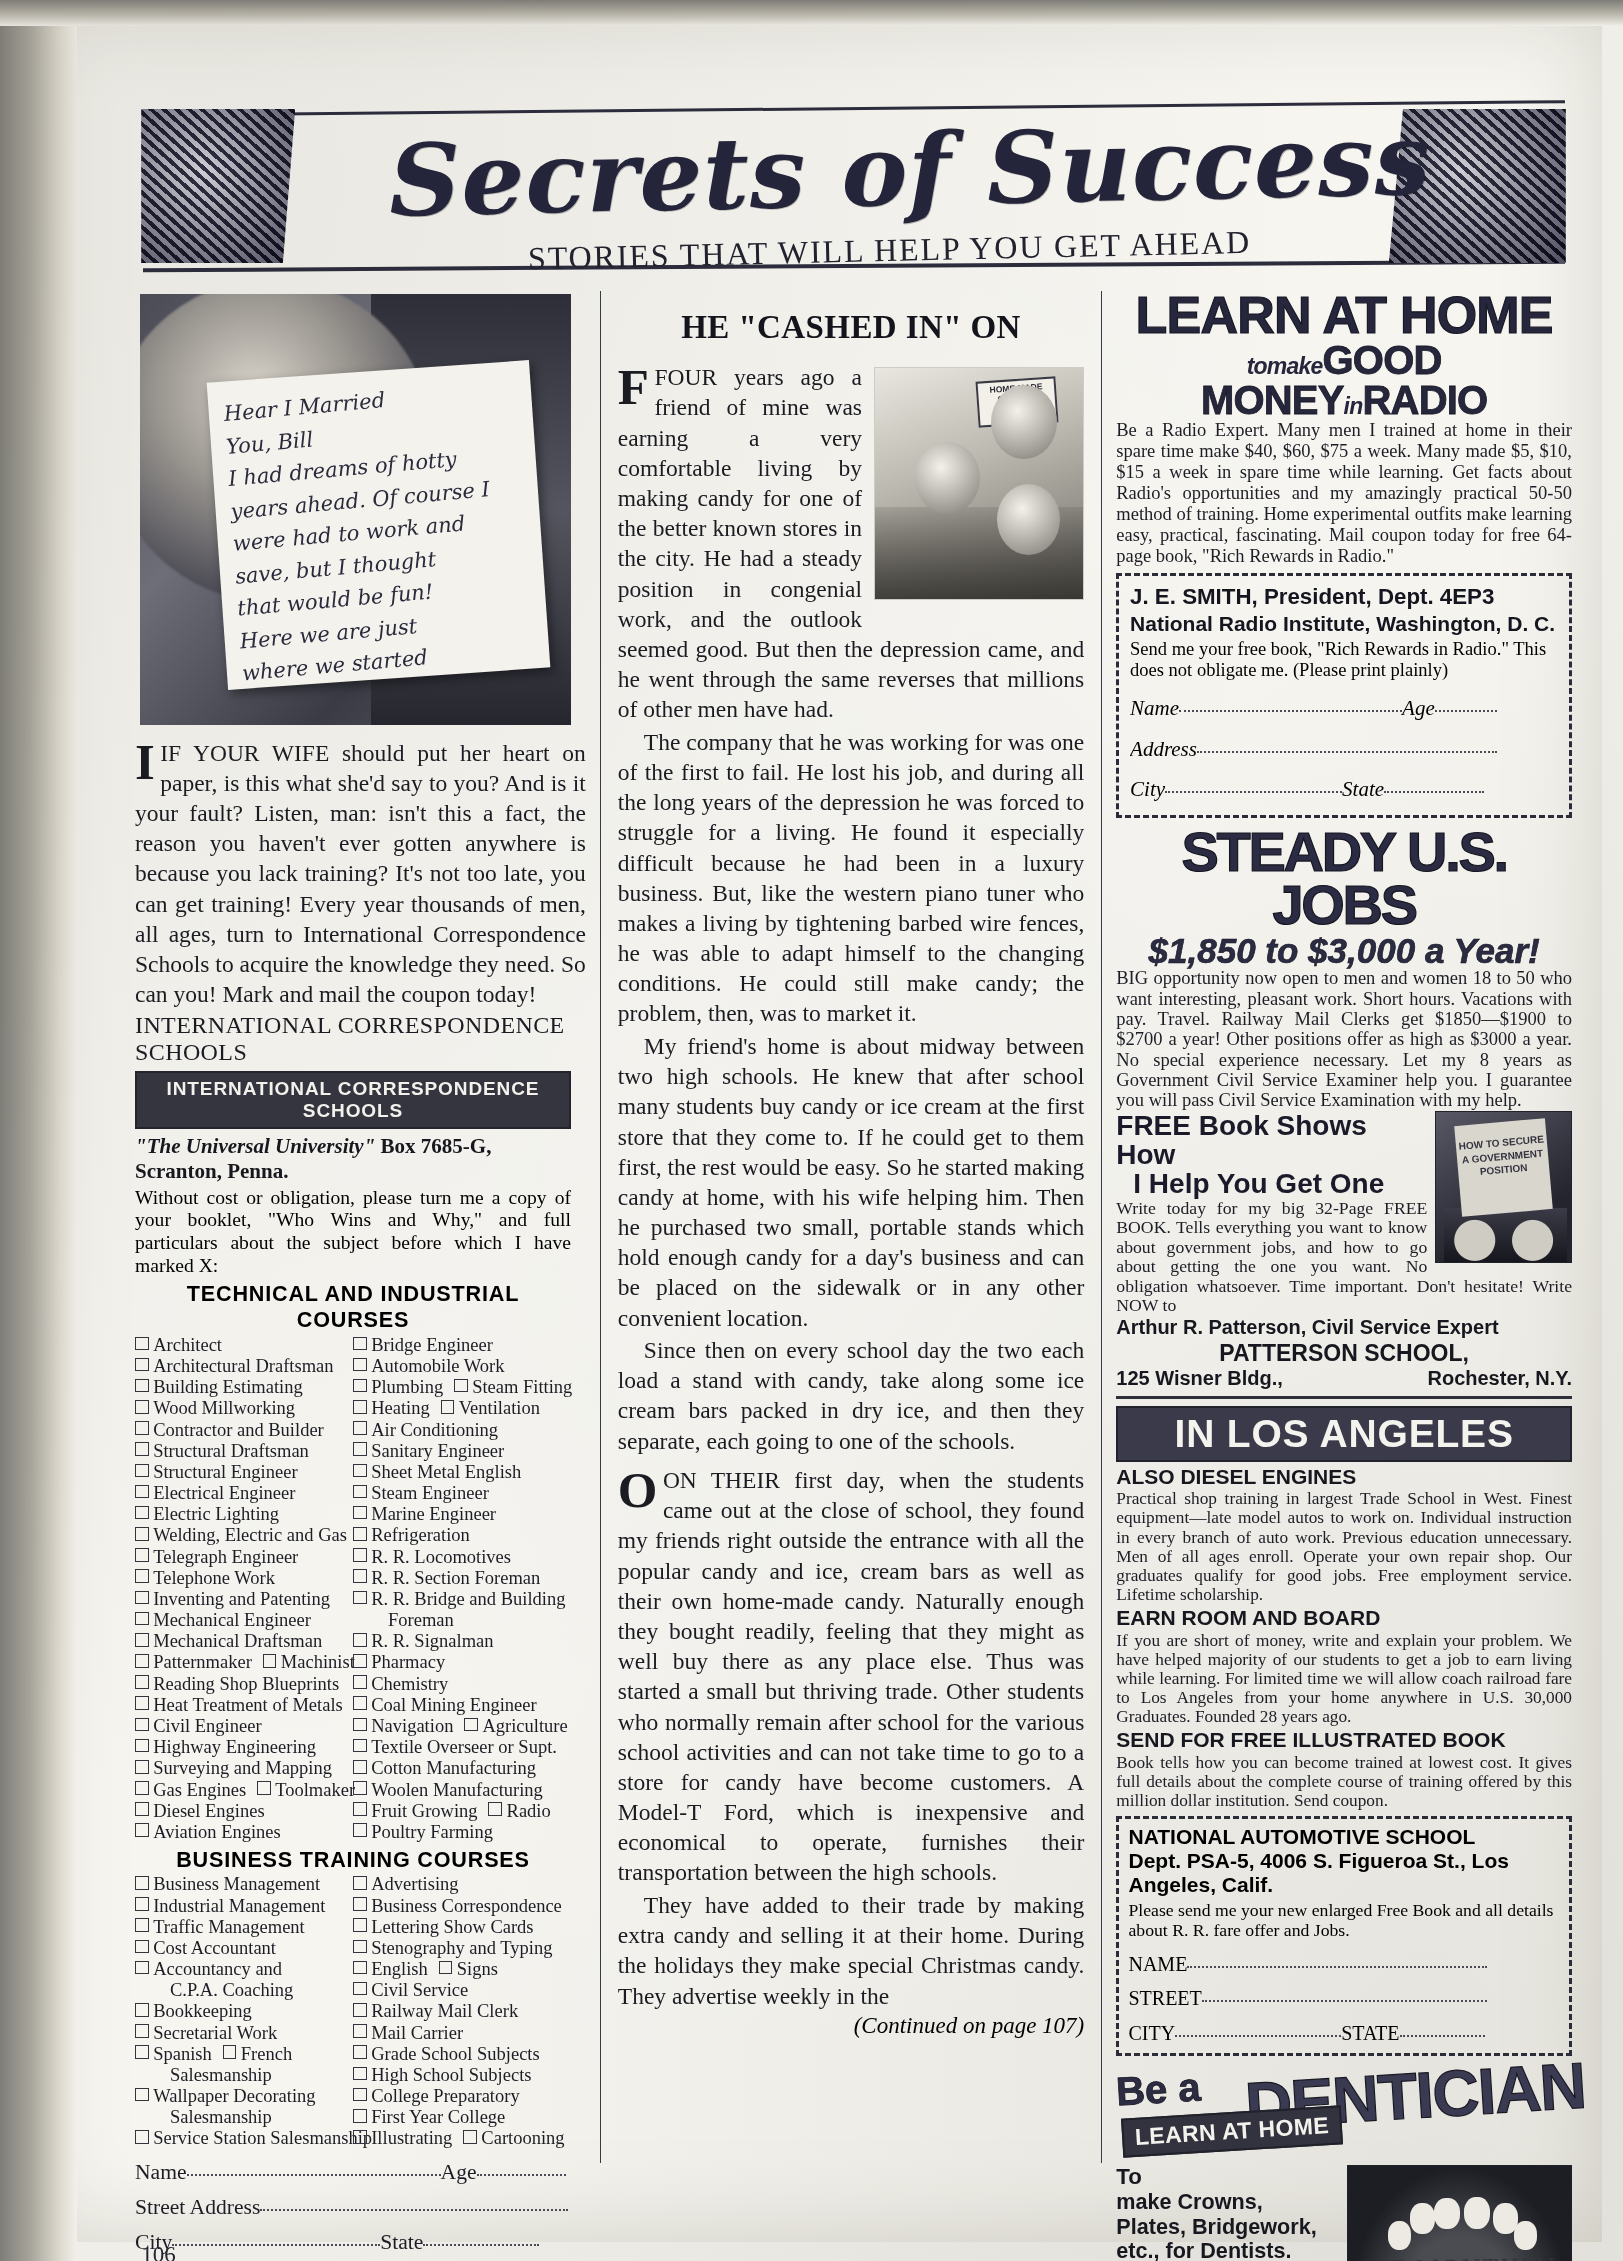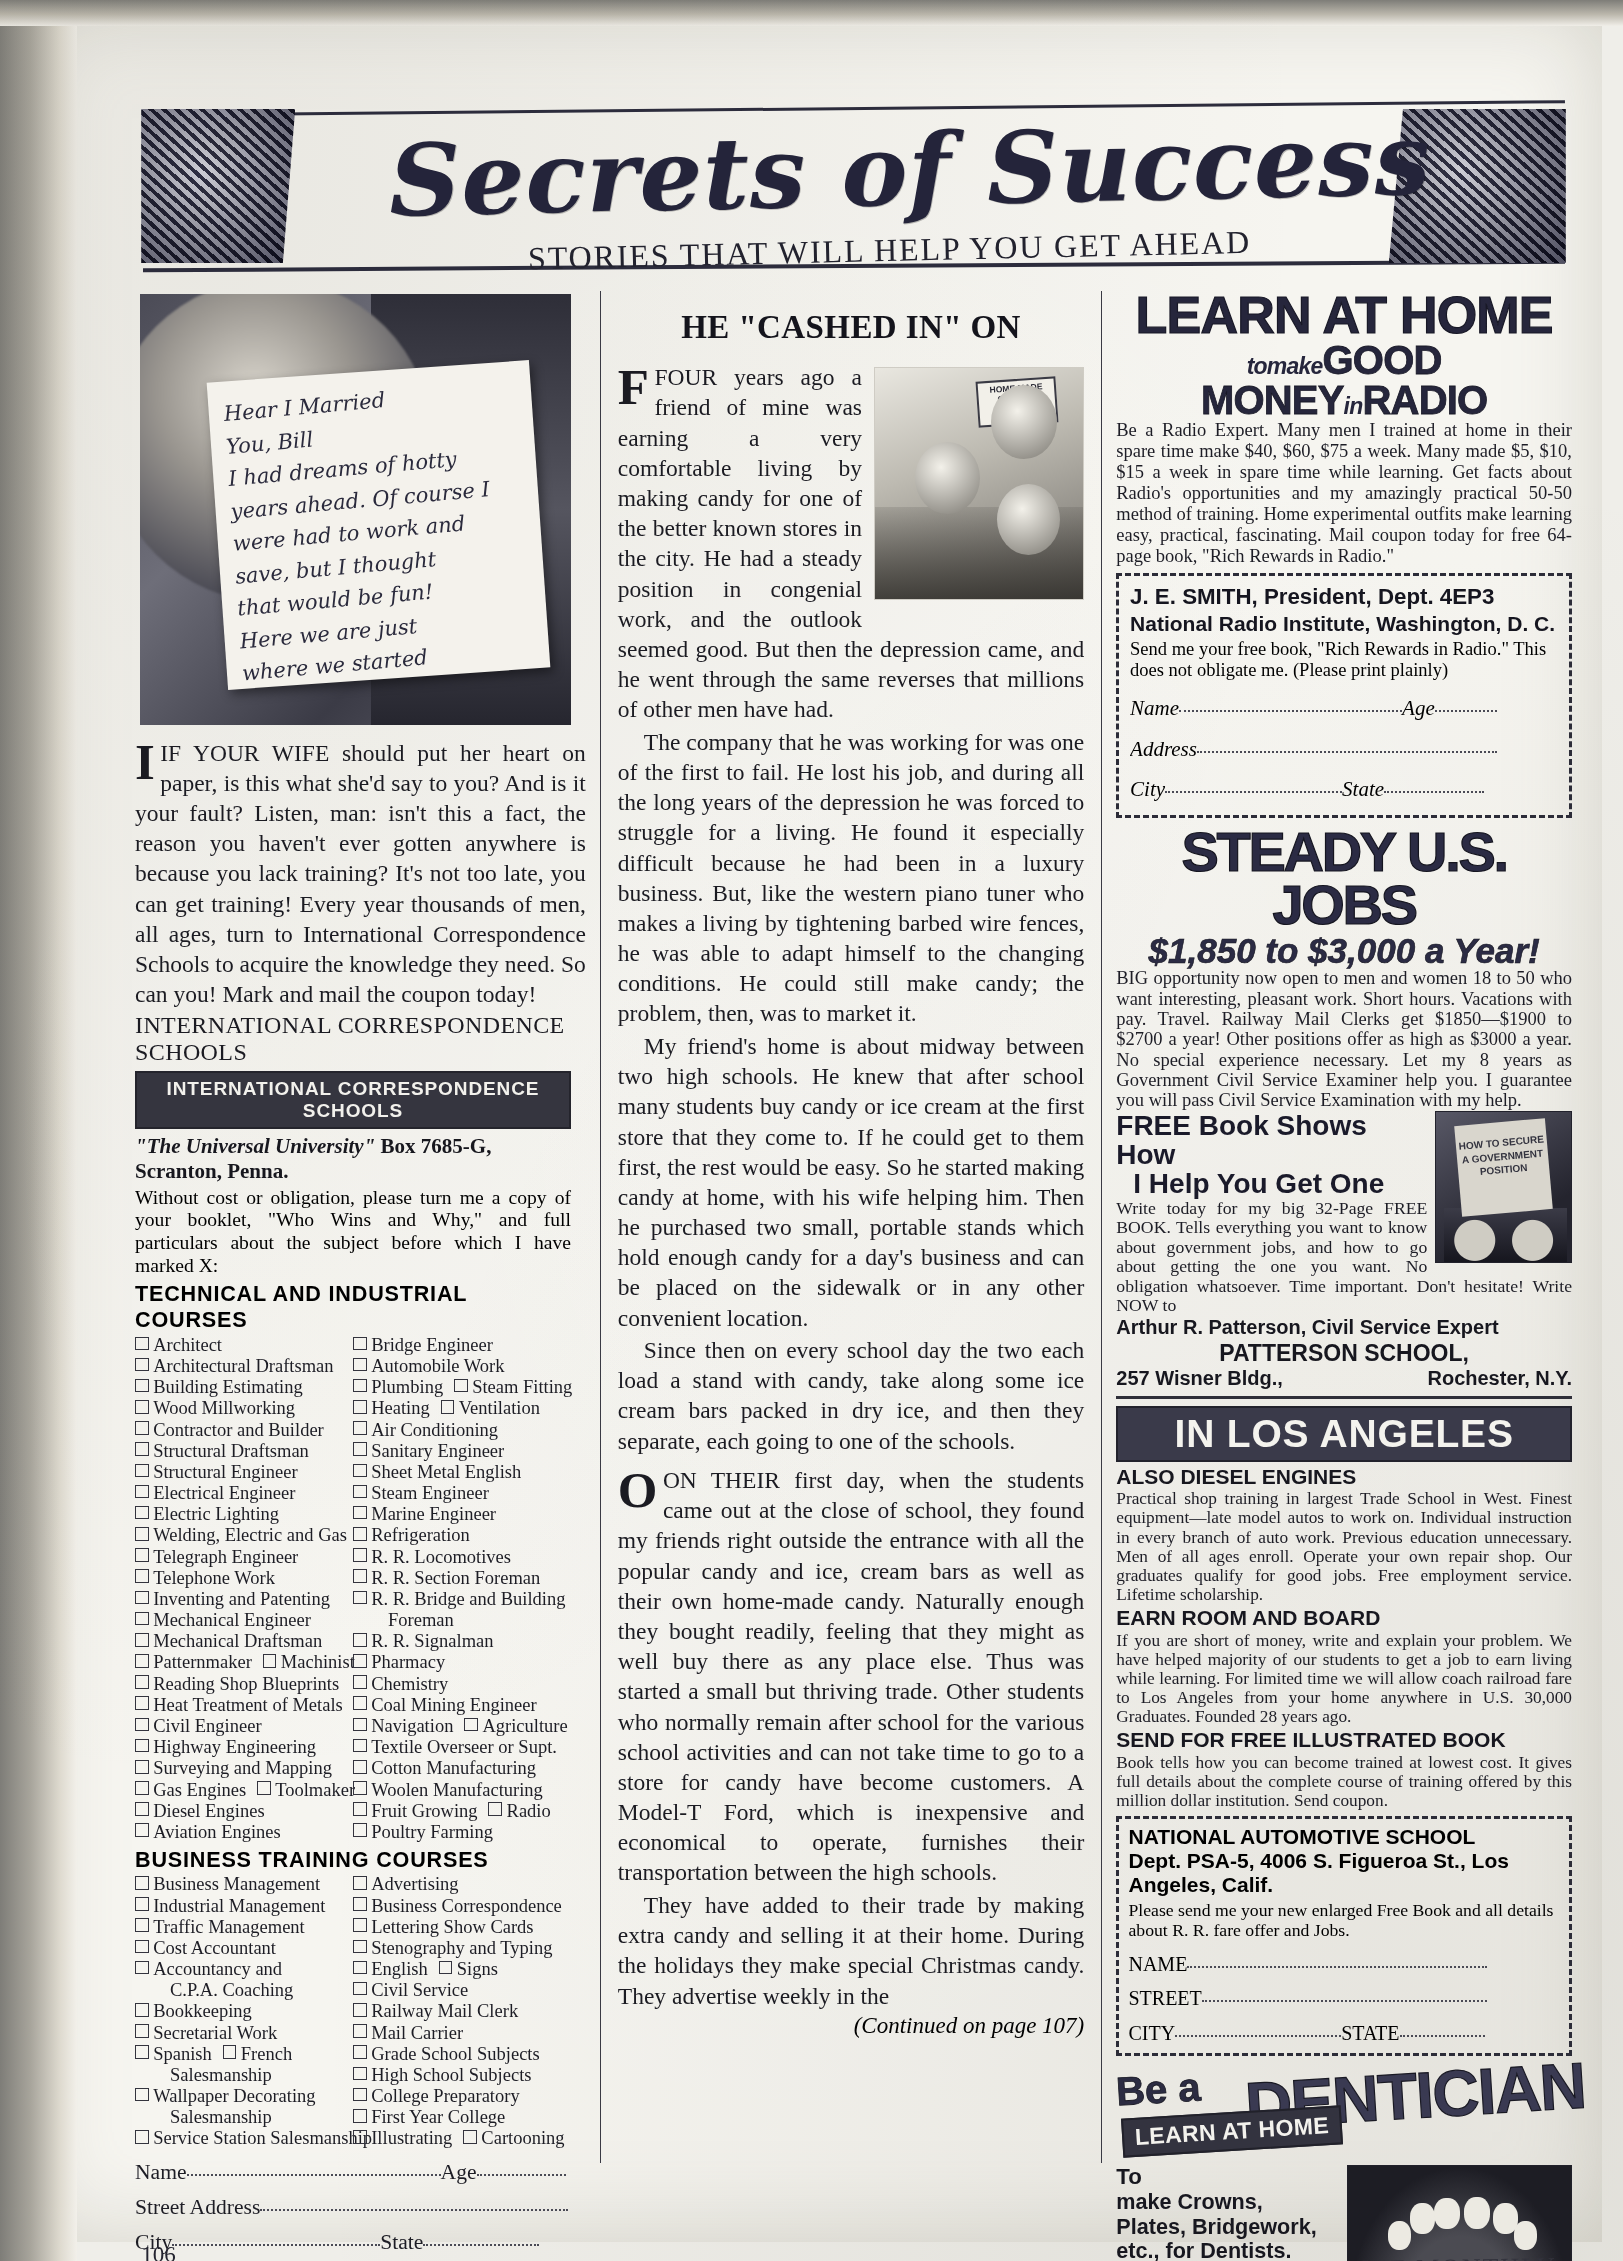--- a/index.html
+++ b/index.html
@@ -121,21 +121,21 @@
     background:#35353f;color:#f2f1ec;text-align:center;
     font-family:"Liberation Sans", sans-serif;font-weight:700;
     font-size:19px;letter-spacing:0.9px;padding:5.4px 0 4.6px;
     border:2.3px solid #24242c;
   }
   .coupon-uni{font-size:21px;margin-top:4.6px;color:#17171e;}
   .coupon-uni i{font-weight:700;}
   .coupon-uni b{font-weight:700;}
   .coupon-note{font-size:19.6px;line-height:1.16;margin-top:3.1px;text-align:justify;}
   .course-head{
-    text-align:left;font-family:"Liberation Sans", sans-serif;font-weight:700;
+    text-align:center;font-family:"Liberation Sans", sans-serif;font-weight:700;
     font-size:21.6px;letter-spacing:0.8px;margin:3.9px 0 1.5px;
   }
   .course-cols{display:flex;gap:0;justify-content:space-between;}
   .ccol{width:50%;}
   .citem{font-size:18.5px;line-height:1.145;white-space:nowrap;color:#1d1d25;}
   .cbox{
     display:inline-block;width:11.6px;height:11.6px;border:1.5px solid #34343e;
     margin-right:4.6px;vertical-align:0.8px;
   }
   .citem.indent{padding-left:35px;}
@@ -484,21 +484,21 @@
           <div class="pat-img">
             <div class="pat-heads"></div>
             <div class="pat-book">HOW TO SECURE A GOVERNMENT POSITION</div>
           </div>
           <div class="free-book-h">FREE Book Shows How</div>
           <div class="free-book-h" style="padding-left:17px">I Help You Get One</div>
           <div class="ad-body tight" style="font-size:17.7px">Write today for my big 32-Page FREE BOOK. Tells everything you want to know about government jobs, and how to go about getting the one you want. No obligation whatsoever. Time important. Don't hesitate! Write NOW to</div>
           <div class="pat-name">Arthur R. Patterson,  Civil Service Expert</div>
           <div class="pat-school">PATTERSON SCHOOL,</div>
           <div class="pat-addr">
-            <span>257 Wisner Bldg.,</span>
+            <span>125 Wisner Bldg.,</span>
             <span>Rochester, N.Y.</span>
           </div>
           <div class="ad-rule"></div>
         </div>
 
         <div class="ad">
           <div class="autos-bar">
             <div>IN LOS ANGELES</div>
           </div>
           <div class="center-sans">ALSO DIESEL ENGINES</div>

